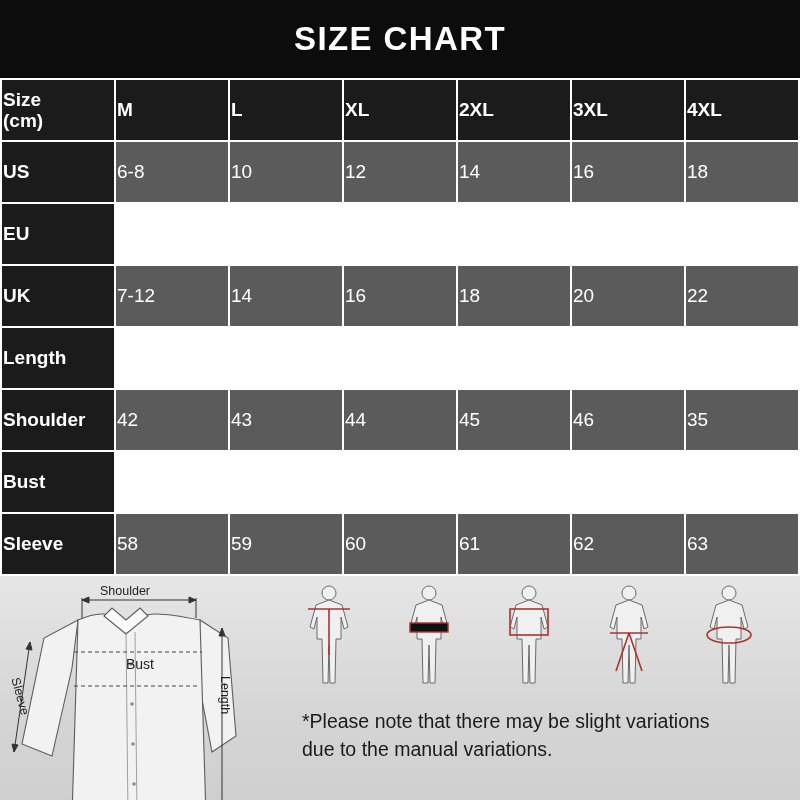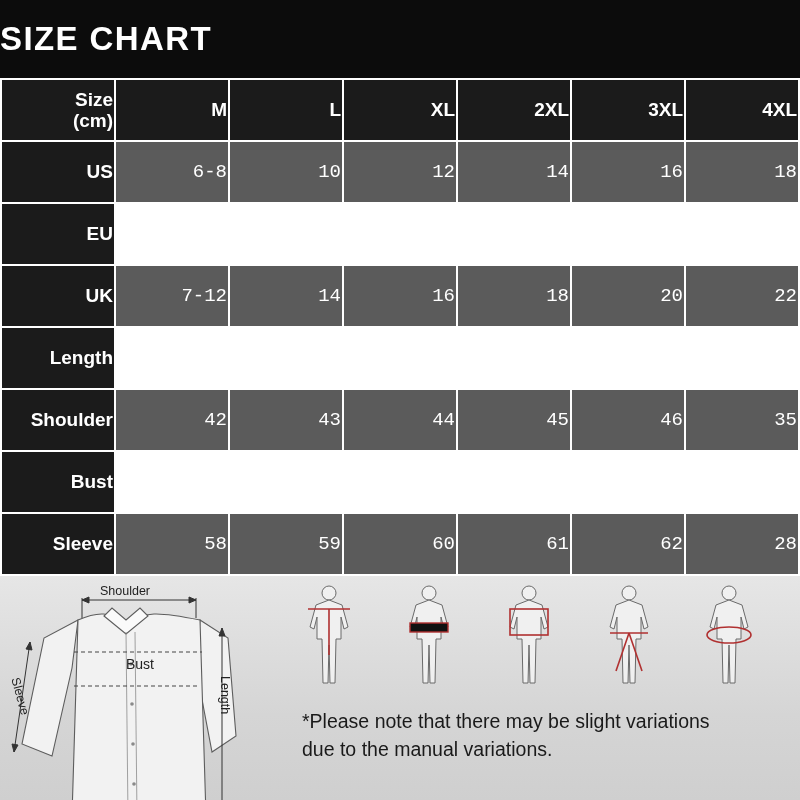--- a/index.html
+++ b/index.html
@@ -19,57 +19,57 @@
     height: 800px;
     background: linear-gradient(180deg, #e2e2e2 0%, #d2d2d2 40%, #cfcfcf 100%);
   }
 
   
   .title-bar {
     background: #0c0c0c;
     height: 78px;
     display: flex;
     align-items: center;
+    justify-content: center;
   }
   .title-bar .title {
     color: #ffffff;
     font-size: 33px;
     font-weight: bold;
     letter-spacing: 1.4px;
   }
 
   
   table.size-table {
     border-collapse: collapse;
     width: 800px;
     table-layout: fixed;
   }
   table.size-table td {
     border: 2px solid #ffffff;
-    text-align: right;
+    text-align: left;
     vertical-align: middle;
     font-size: 19px;
     color: #ffffff;
     height: 58px;
   }
   td.rowhead {
     background: #1b1b1b;
     font-weight: bold;
     font-size: 20px;
     width: 152px;
   }
   td.colhead {
     background: #1b1b1b;
     font-weight: bold;
     font-size: 22px;
   }
   td.cell-dark {
     background: #5b5b5b;
     font-weight: normal;
-    font-family: Liberation Mono, monospace;
   }
   td.cell-light {
     background: #ffffff;
     color: #111111;
   }
   td.size-label {
     background: #1b1b1b;
     font-weight: bold;
     font-size: 19px;
     line-height: 1.12;
@@ -193,21 +193,21 @@
           <td class="cell-light">112</td>
           <td class="cell-light">116</td>
         </tr>
         <tr>
           <td class="rowhead">Sleeve</td>
           <td class="cell-dark">58</td>
           <td class="cell-dark">59</td>
           <td class="cell-dark">60</td>
           <td class="cell-dark">61</td>
           <td class="cell-dark">62</td>
-          <td class="cell-dark">28</td>
+          <td class="cell-dark">63</td>
         </tr>
       </tbody>
   </table>
 
   <div class="bottom">
 
     <div class="shirt-area">
       <svg width="250" height="253" viewBox="0 0 250 253">
 
         <g stroke="#333" stroke-width="1" fill="none">

